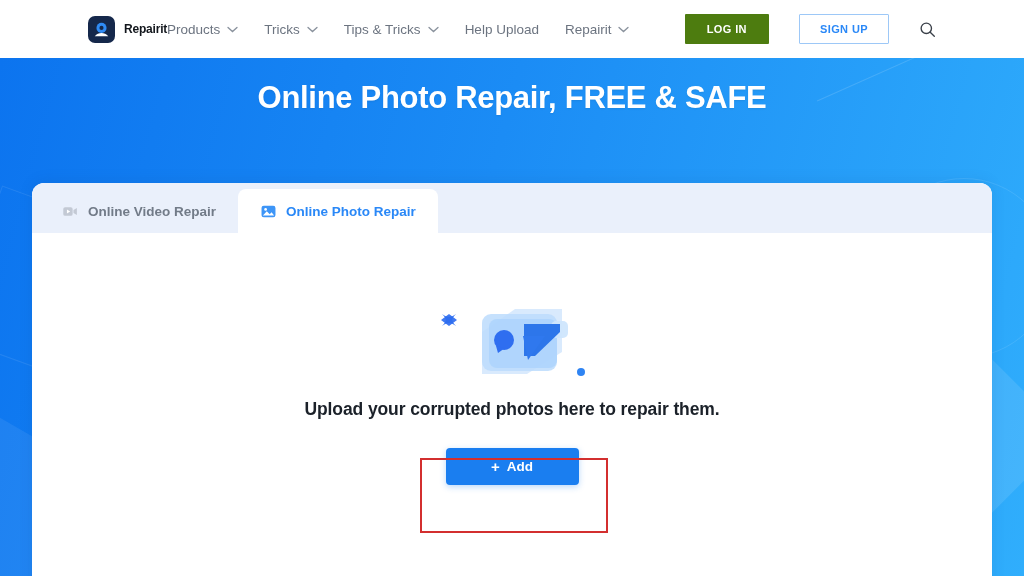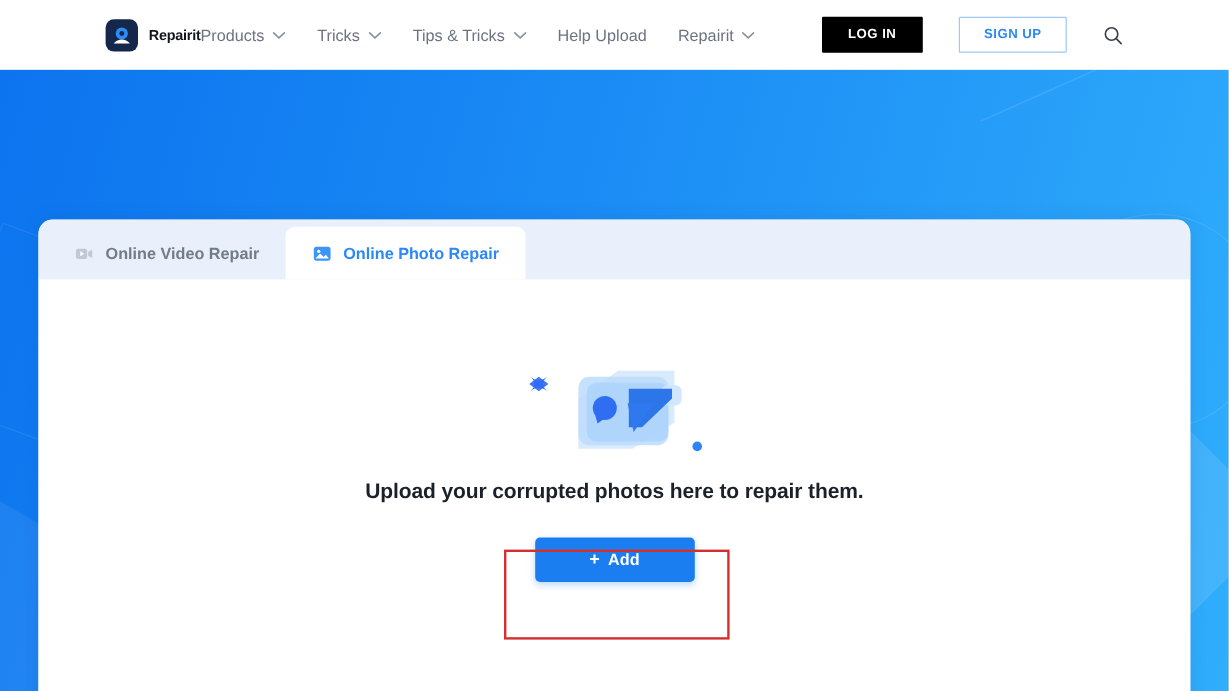--- a/index.html
+++ b/index.html
@@ -34,21 +34,21 @@
   .nav-links { display: flex; align-items: center; }
   .nav-item {
     display: flex; align-items: center; gap: 7px;
     margin-right: 26px;
     font-size: 13.5px; color: #6c7480; cursor: pointer;
     white-space: nowrap;
   }
   .caret { display: block; }
   .nav-actions { display: flex; align-items: center; margin-left: auto; margin-right: 88px; }
   .btn-login {
-    background: #000000; color: #ffffff;
+    background: #4d7c0f; color: #ffffff;
     font-size: 11px; font-weight: bold; letter-spacing: .4px;
     padding: 9px 22px; border: none; cursor: pointer;
     border-radius: 1px;
   }
   .btn-signup {
     background: #ffffff; color: #2a88f7;
     font-size: 11px; font-weight: bold; letter-spacing: .4px;
     padding: 8px 20px; border: 1px solid #9dc8f7; cursor: pointer;
     margin-left: 30px; border-radius: 1px;
   }
@@ -229,20 +229,21 @@
 
   </div>
 
   <div class="hero">
     <div class="deco deco-1"></div>
     <div class="deco deco-2"></div>
     <div class="deco deco-3"></div>
     <div class="deco deco-4"></div>
     <div class="deco deco-5"></div>
 
+    <div class="hero-title">Online Photo Repair, FREE &amp; SAFE</div>
   </div>
 
   <div class="card">
 
     <div class="tabstrip">
 
       <div class="tab">
         <span class="tab-icon">
           <svg width="17" height="17" viewBox="0 0 20 20">
             <rect x="1.5" y="5" width="11" height="10" rx="2.2" fill="#c3c9d4"></rect>

